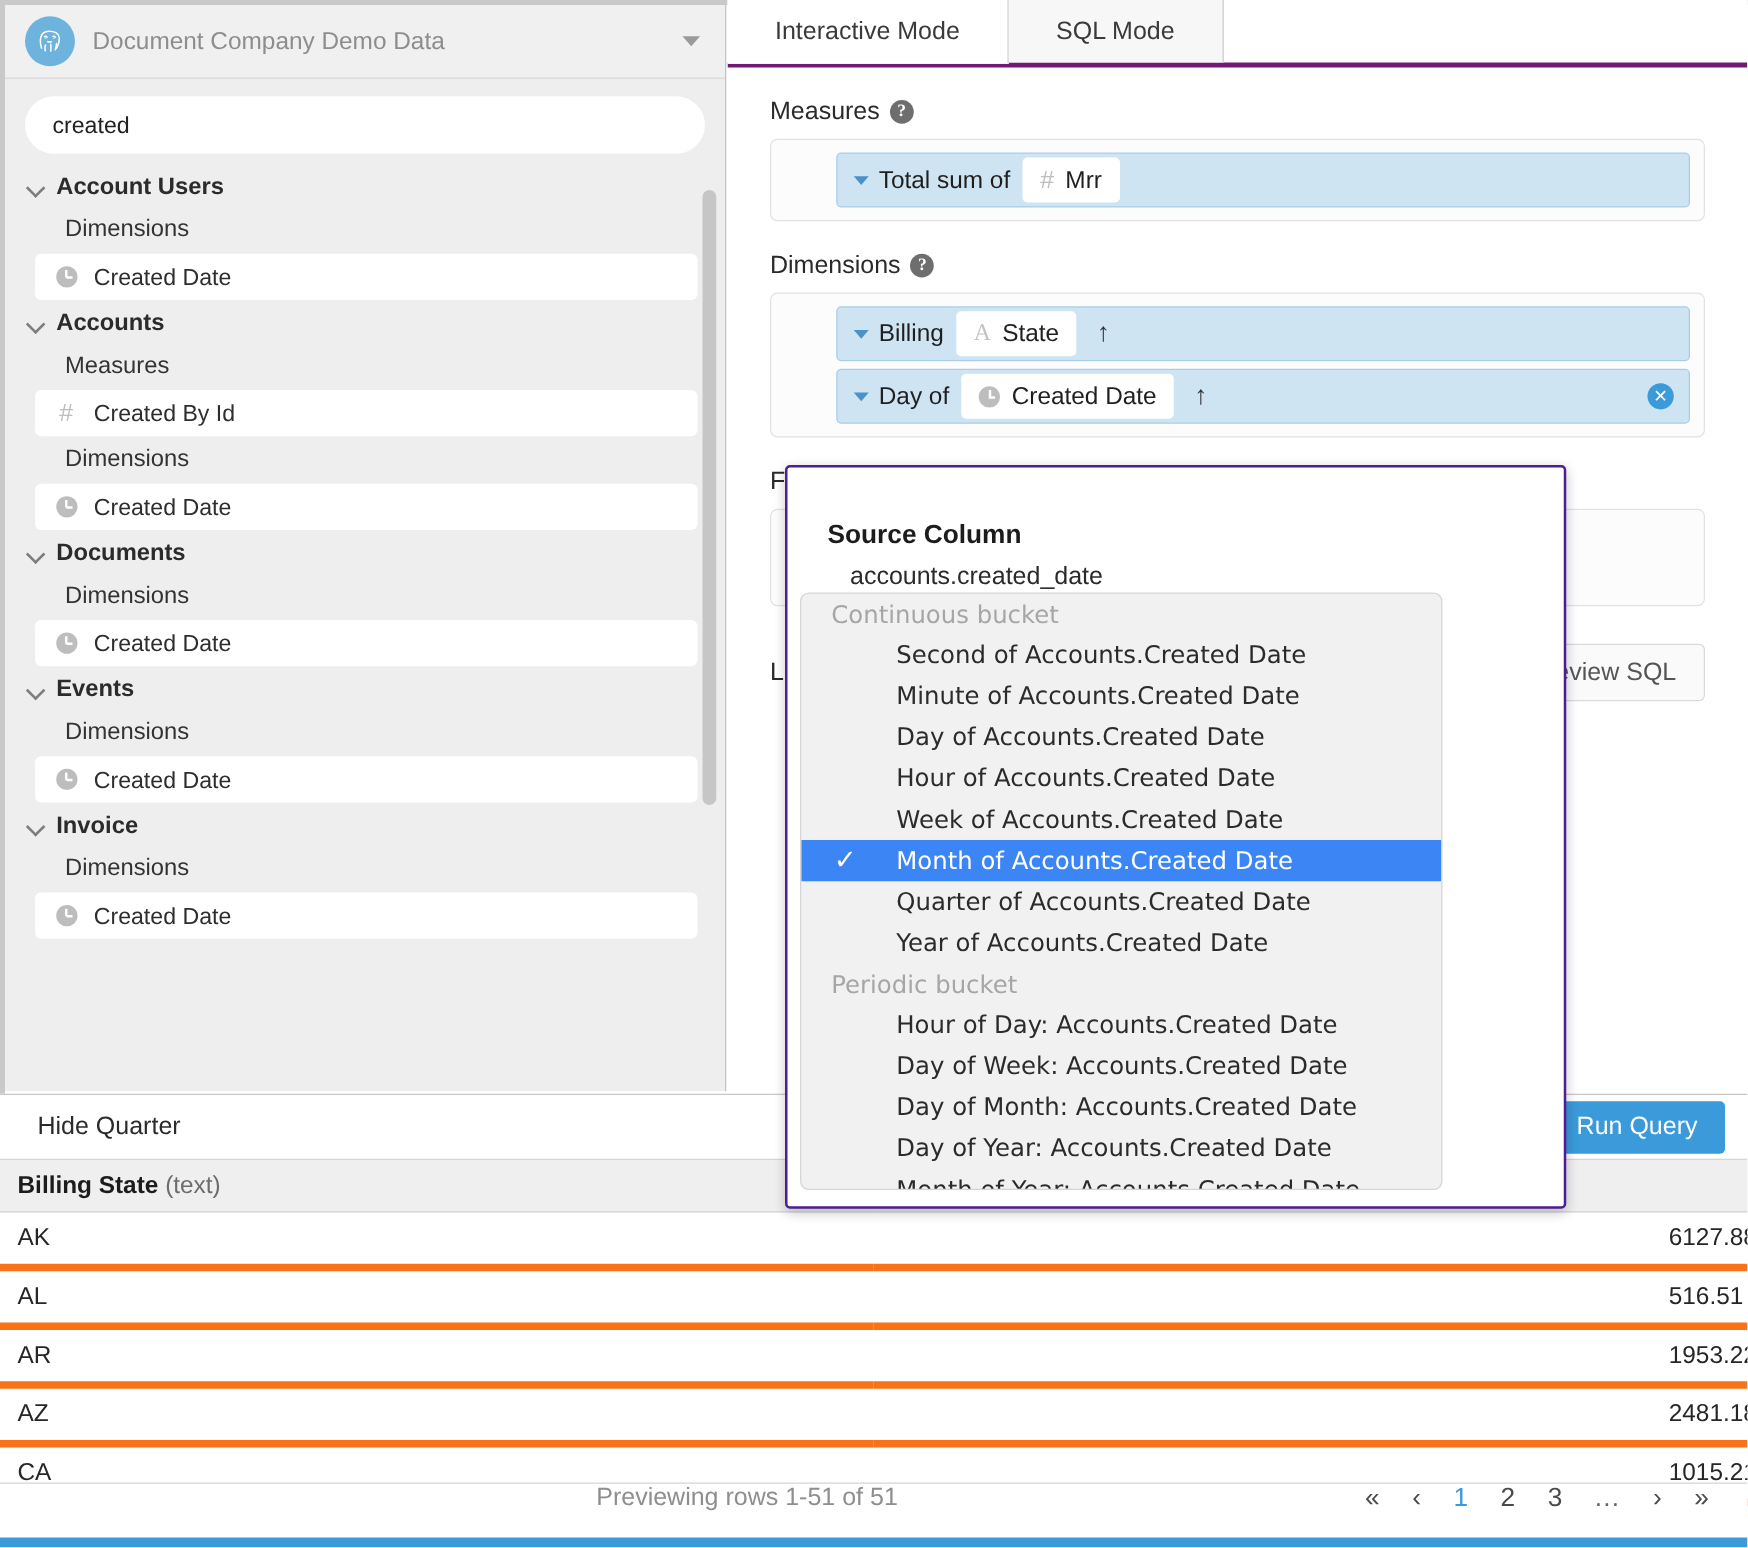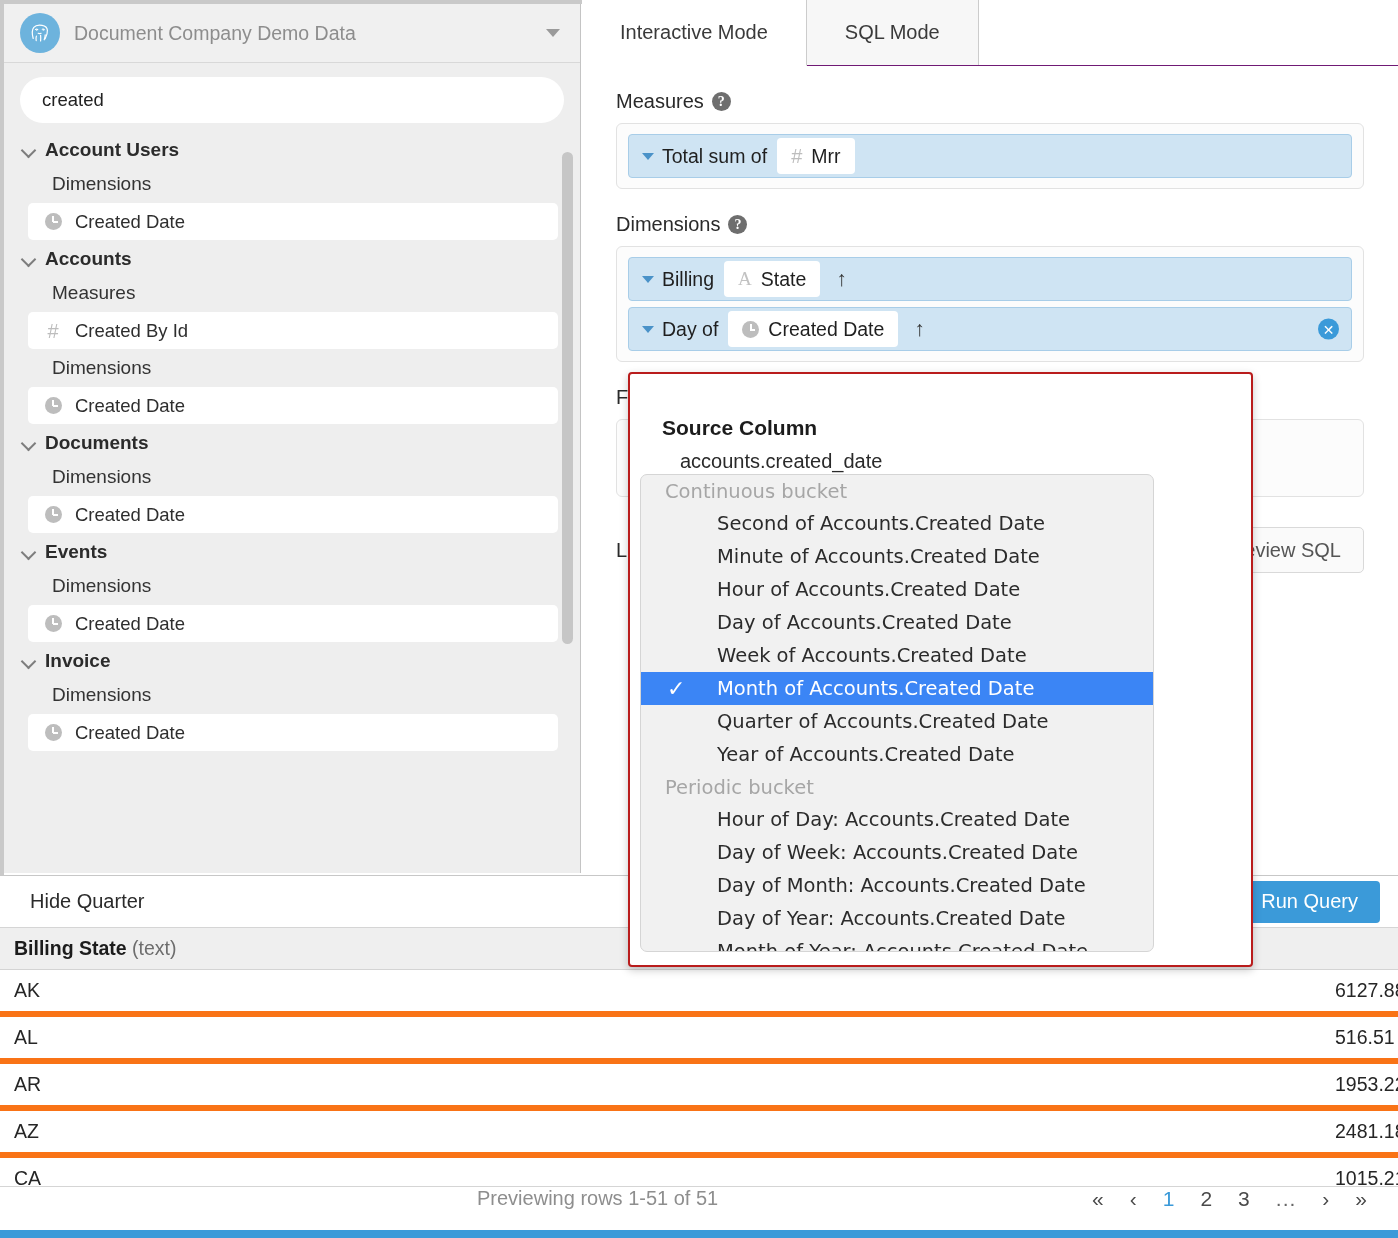--- a/index.html
+++ b/index.html
@@ -150,22 +150,22 @@
 
   
   #right {
     position: absolute;
     left: 582px; top: 0;
     width: 816px; height: 875px;
     background: #ffffff;
     overflow: hidden;
   }
   .tabs {
-    display: flex; height: 66px;
-    border-bottom: 1px solid #701a75;
+    display: flex; height: 54px;
+    border-bottom: 4px solid #701a75;
     background: #ffffff;
   }
   .tab {
     padding: 0 38px;
     display: flex; align-items: center;
     font-size: 20px; color: #3a3a3a;
     cursor: pointer;
     border-right: 1px solid #ccc;
     background: #ffffff;
   }
@@ -197,20 +197,21 @@
   }
   .pill {
     display: flex; align-items: center;
     height: 44px;
     background: #cfe4f3;
     border: 1px solid #a8cde8;
     border-radius: 4px;
     margin-bottom: 6px;
     position: relative;
     cursor: pointer;
+    margin-left: 41px;
   }
   .pill:last-child { margin-bottom: 0; }
   .pill .tri {
     width:0;height:0;
     border-left:6px solid transparent; border-right:6px solid transparent;
     border-top:7px solid #4a92c8;
     margin: 0 8px 0 13px; flex:0 0 auto;
   }
   .pill .agg { font-size: 19.5px; color:#1f1f1f; margin-right: 10px; white-space:nowrap; }
   .chip {
@@ -248,21 +249,21 @@
     cursor: pointer;
     font-family: "Liberation Sans", sans-serif;
   }
 
   
   #popup {
     position: absolute;
     left: 628px; top: 372px;
     width: 625px; height: 595px;
     background: #ffffff;
-    border: 2px solid #b91c1c;
+    border: 2px solid #4c1d95;
     border-radius: 4px;
     box-shadow: 0 3px 9px rgba(0,0,0,.22);
     z-index: 50;
   }
   .popup-title {
     font-size: 21px; font-weight: bold; color:#1c1c1c;
     padding: 42px 0 0 32px;
   }
   .popup-sub {
     font-size: 20px; color:#2a2a2a;
@@ -543,22 +544,22 @@
     </div>
   </div>
 
   <div id="popup">
     <div class="popup-title">Source Column</div>
     <div class="popup-sub">accounts.created_date</div>
     <div class="opt-list" id="opt-list">
         <div class="opt-head">Continuous bucket</div>
         <div class="opt">Second of Accounts.Created Date</div>
         <div class="opt">Minute of Accounts.Created Date</div>
+        <div class="opt">Day of Accounts.Created Date</div>
         <div class="opt">Hour of Accounts.Created Date</div>
-        <div class="opt">Day of Accounts.Created Date</div>
         <div class="opt">Week of Accounts.Created Date</div>
         <div class="opt selected">Month of Accounts.Created Date</div>
         <div class="opt">Quarter of Accounts.Created Date</div>
         <div class="opt">Year of Accounts.Created Date</div>
         <div class="opt-head">Periodic bucket</div>
         <div class="opt">Hour of Day: Accounts.Created Date</div>
         <div class="opt">Day of Week: Accounts.Created Date</div>
         <div class="opt">Day of Month: Accounts.Created Date</div>
         <div class="opt">Day of Year: Accounts.Created Date</div>
         <div class="opt">Month of Year: Accounts.Created Date</div>

